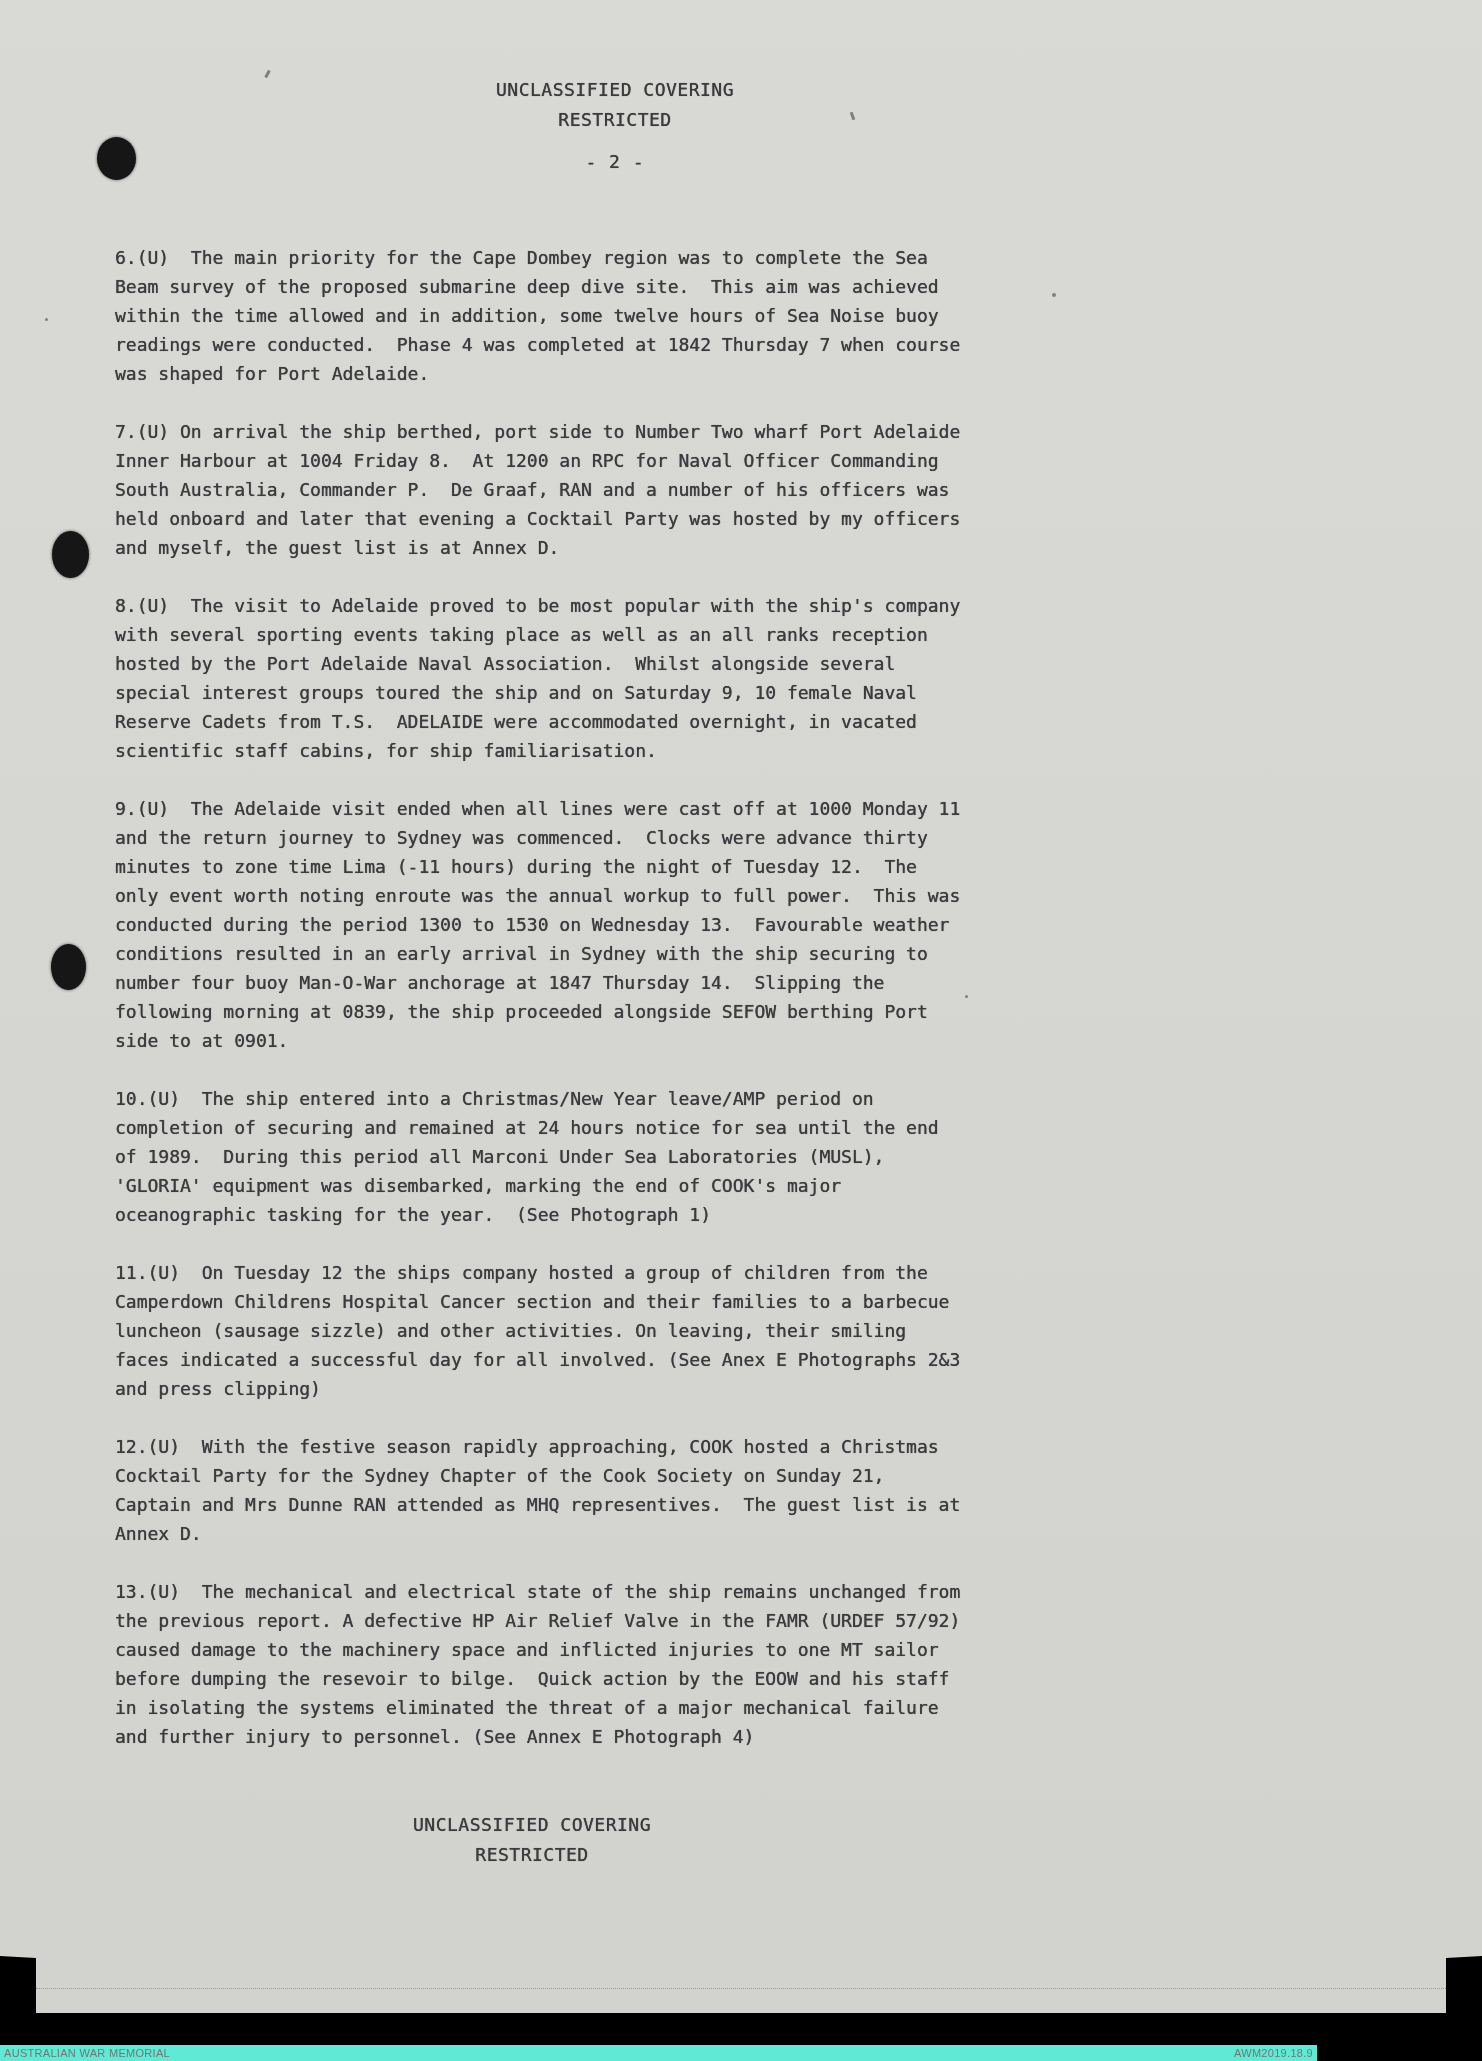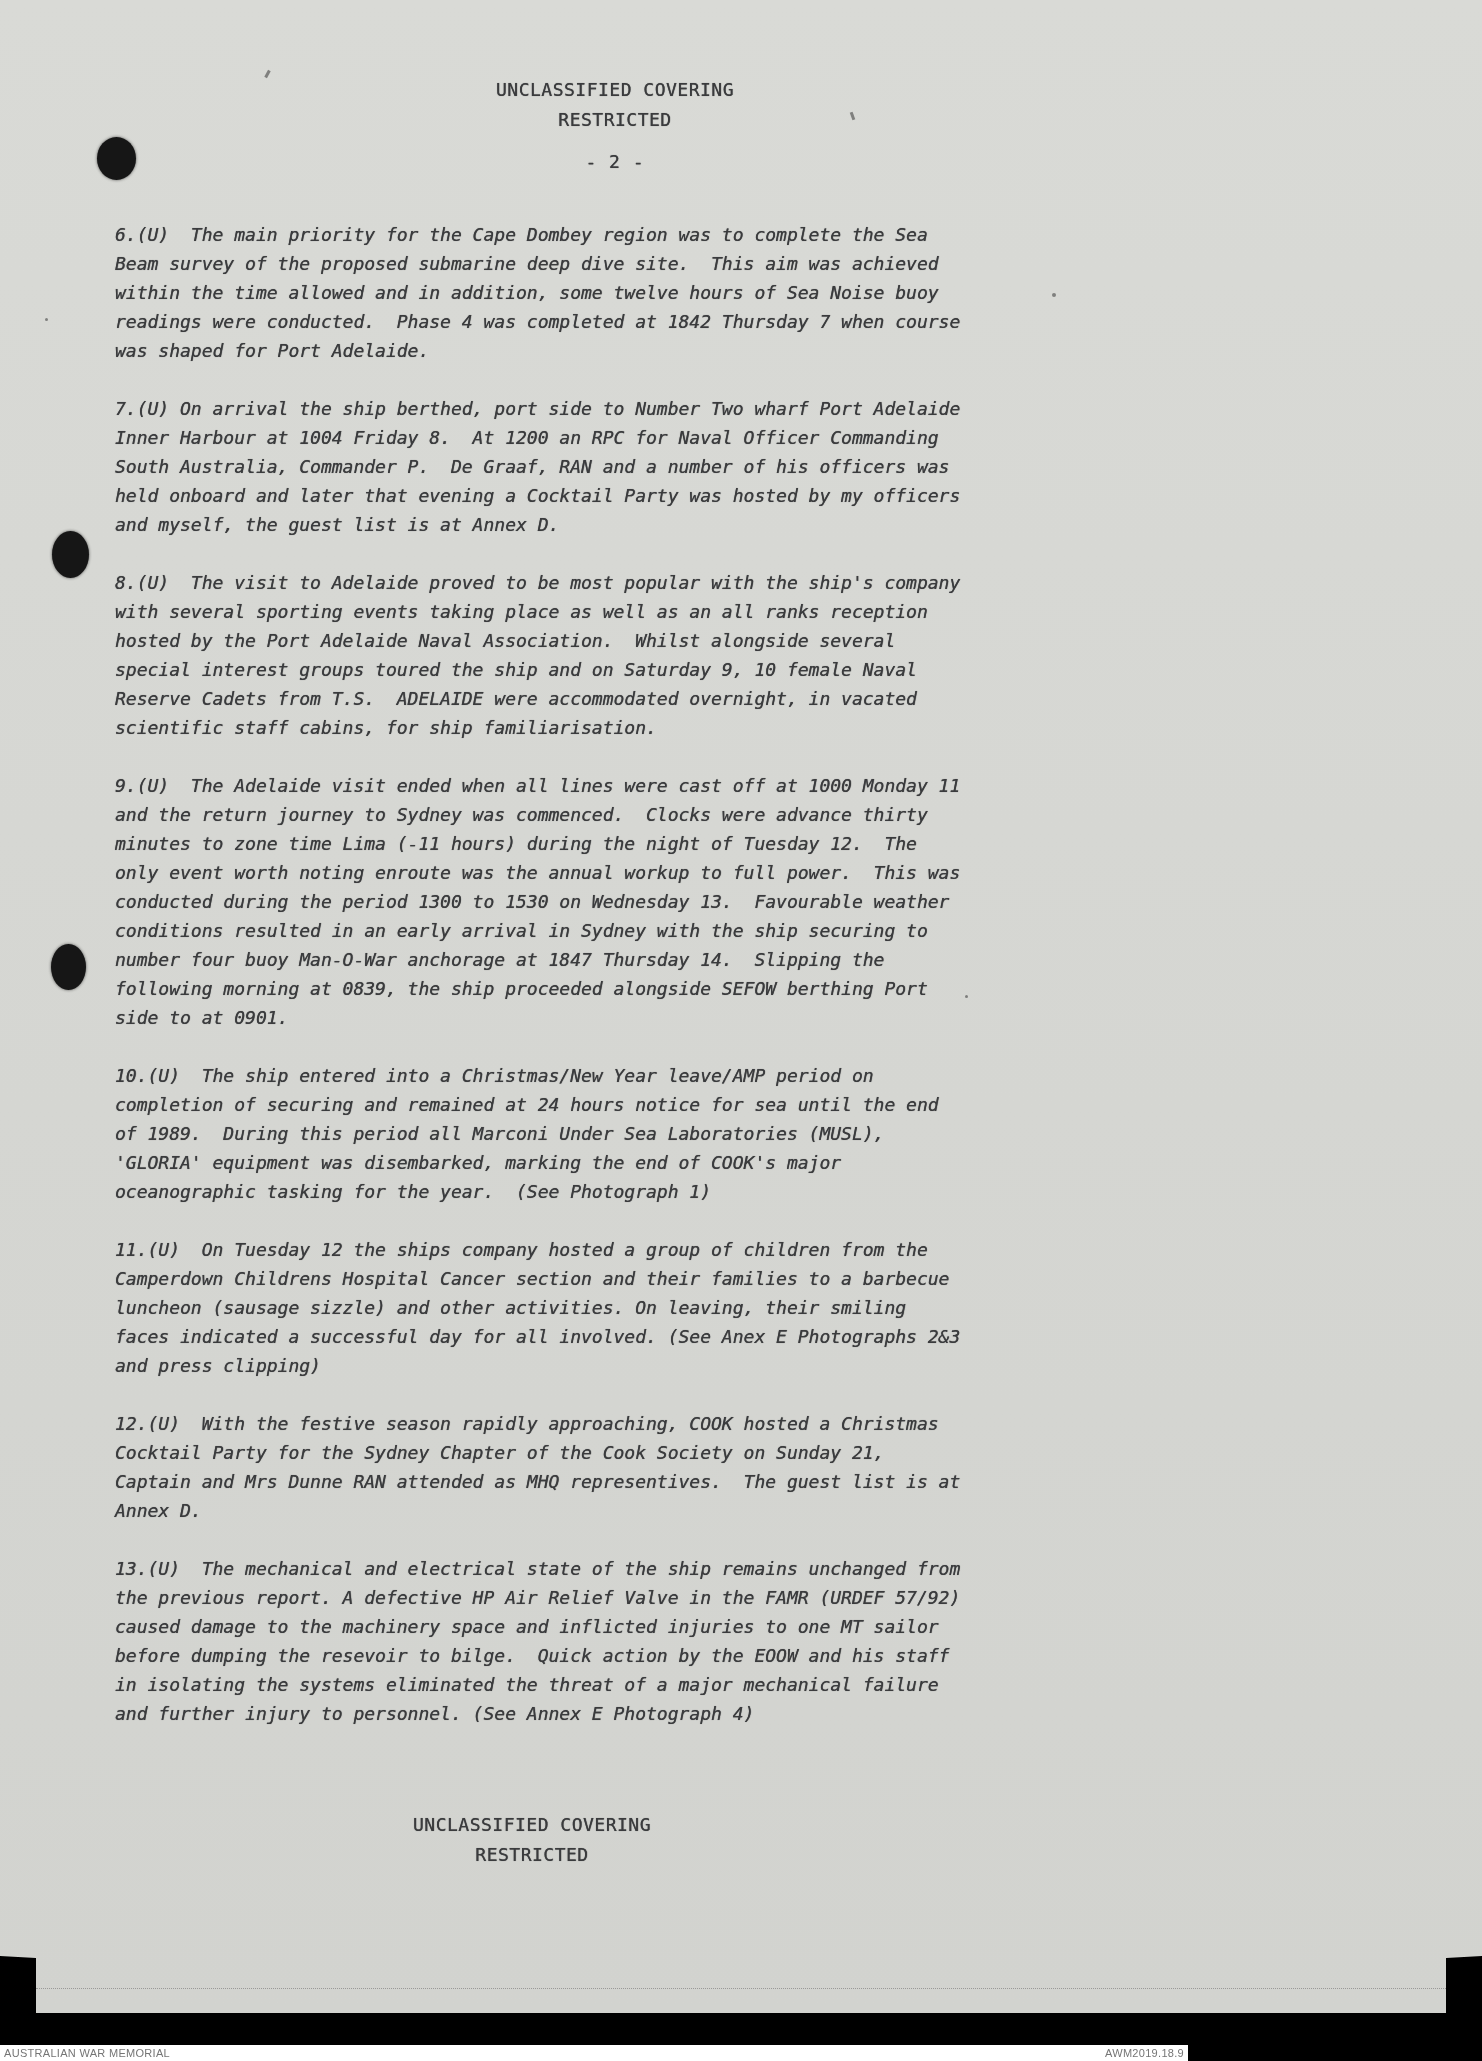--- a/index.html
+++ b/index.html
@@ -26,21 +26,21 @@
     text-align:center;
     line-height:30px;
     letter-spacing:0.5px;
   }
   .pageno{
     text-align:center;
     margin-top:12px;
     line-height:30px;
     letter-spacing:1px;
   }
-  .bodytext{margin-top:43px;font-style:italic;}
+  .bodytext{margin-top:66px;}
   .para{
     margin:0 0 29px 0;
     line-height:29px;
     white-space:pre;
   }
   .ftr{
     position:absolute;left:32px;top:1810px;width:1000px;
     color:#3a3b3d;
     font-size:18px;
     text-shadow:0 0 0.7px rgba(56,57,59,0.85),0.4px 0.4px 0 rgba(56,57,59,0.25);
@@ -58,22 +58,22 @@
   .sp1{left:266px;top:70px;width:3px;height:8px;transform:rotate(28deg);}
   .sp2{left:851px;top:112px;width:3px;height:8px;transform:rotate(-20deg);}
   .sp3{left:1052px;top:293px;width:4px;height:4px;border-radius:50%;}
   .sp4{left:45px;top:318px;width:3px;height:3px;border-radius:50%;}
   .sp5{left:965px;top:995px;width:3px;height:3px;border-radius:50%;}
   .dotline{
     position:absolute;left:36px;right:36px;top:1988px;height:0;
     border-top:1px dotted rgba(70,70,70,0.4);
   }
   .credit{
-    position:absolute;left:0;bottom:0;width:1188px;height:16px;
-    background:#ffffff;
+    position:absolute;left:0;bottom:0;width:1317px;height:16px;
+    background:#5eead4;
     display:flex;justify-content:space-between;align-items:center;
     padding:0 4px;box-sizing:border-box;
     font-family:"Liberation Sans","DejaVu Sans",sans-serif;
     font-size:11px;color:#757575;letter-spacing:0.3px;
   }
 </style>
 </head>
 <body>
 
 <div class="paper">

